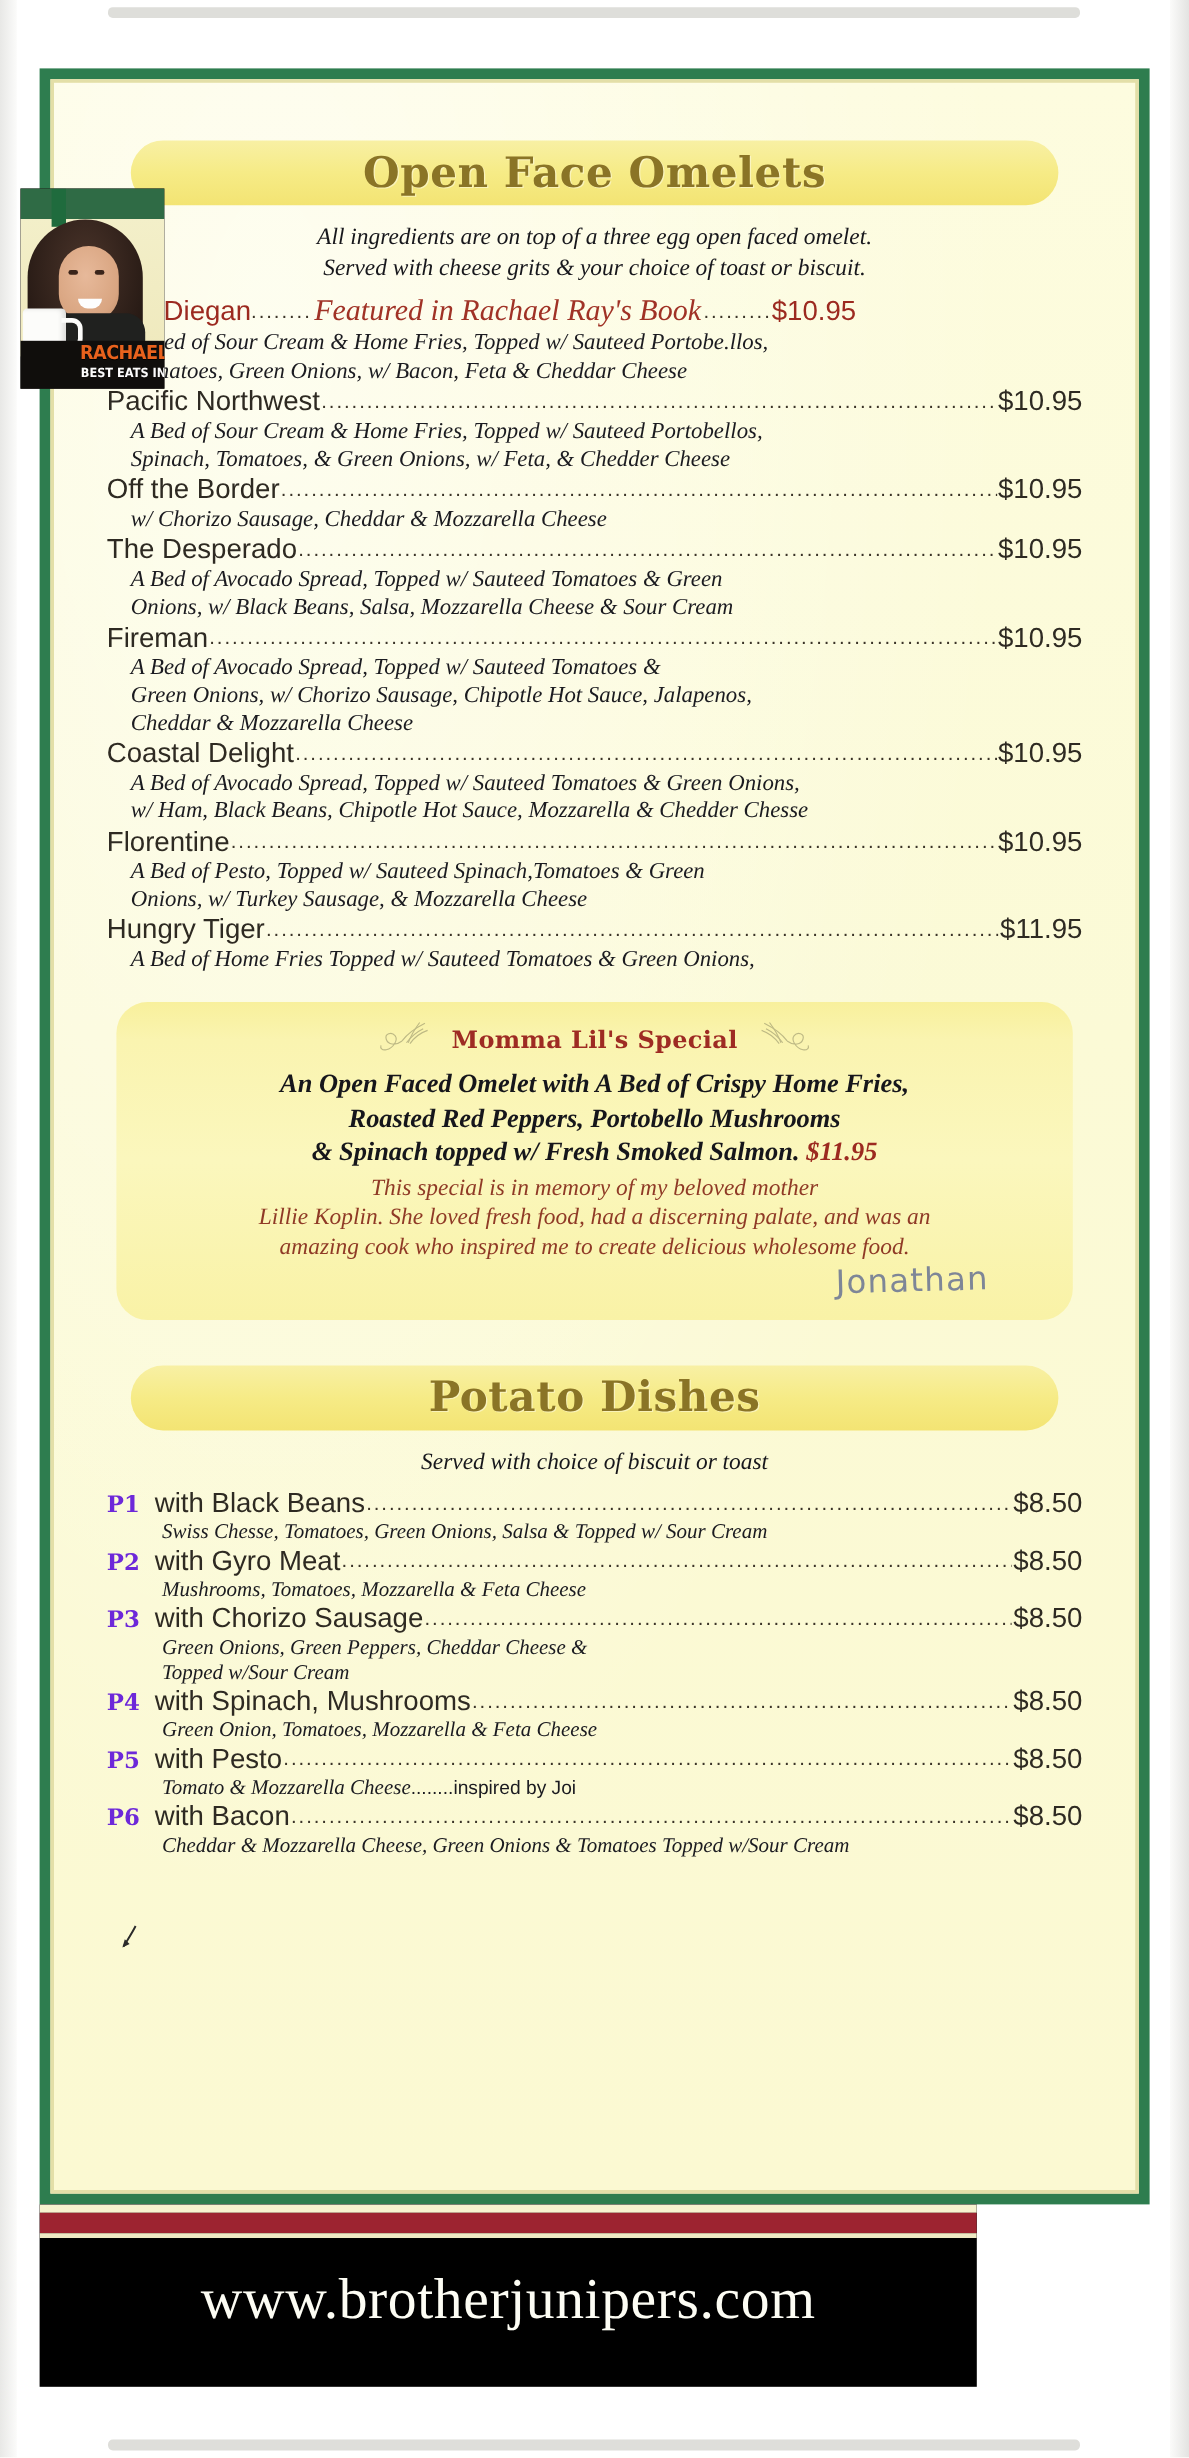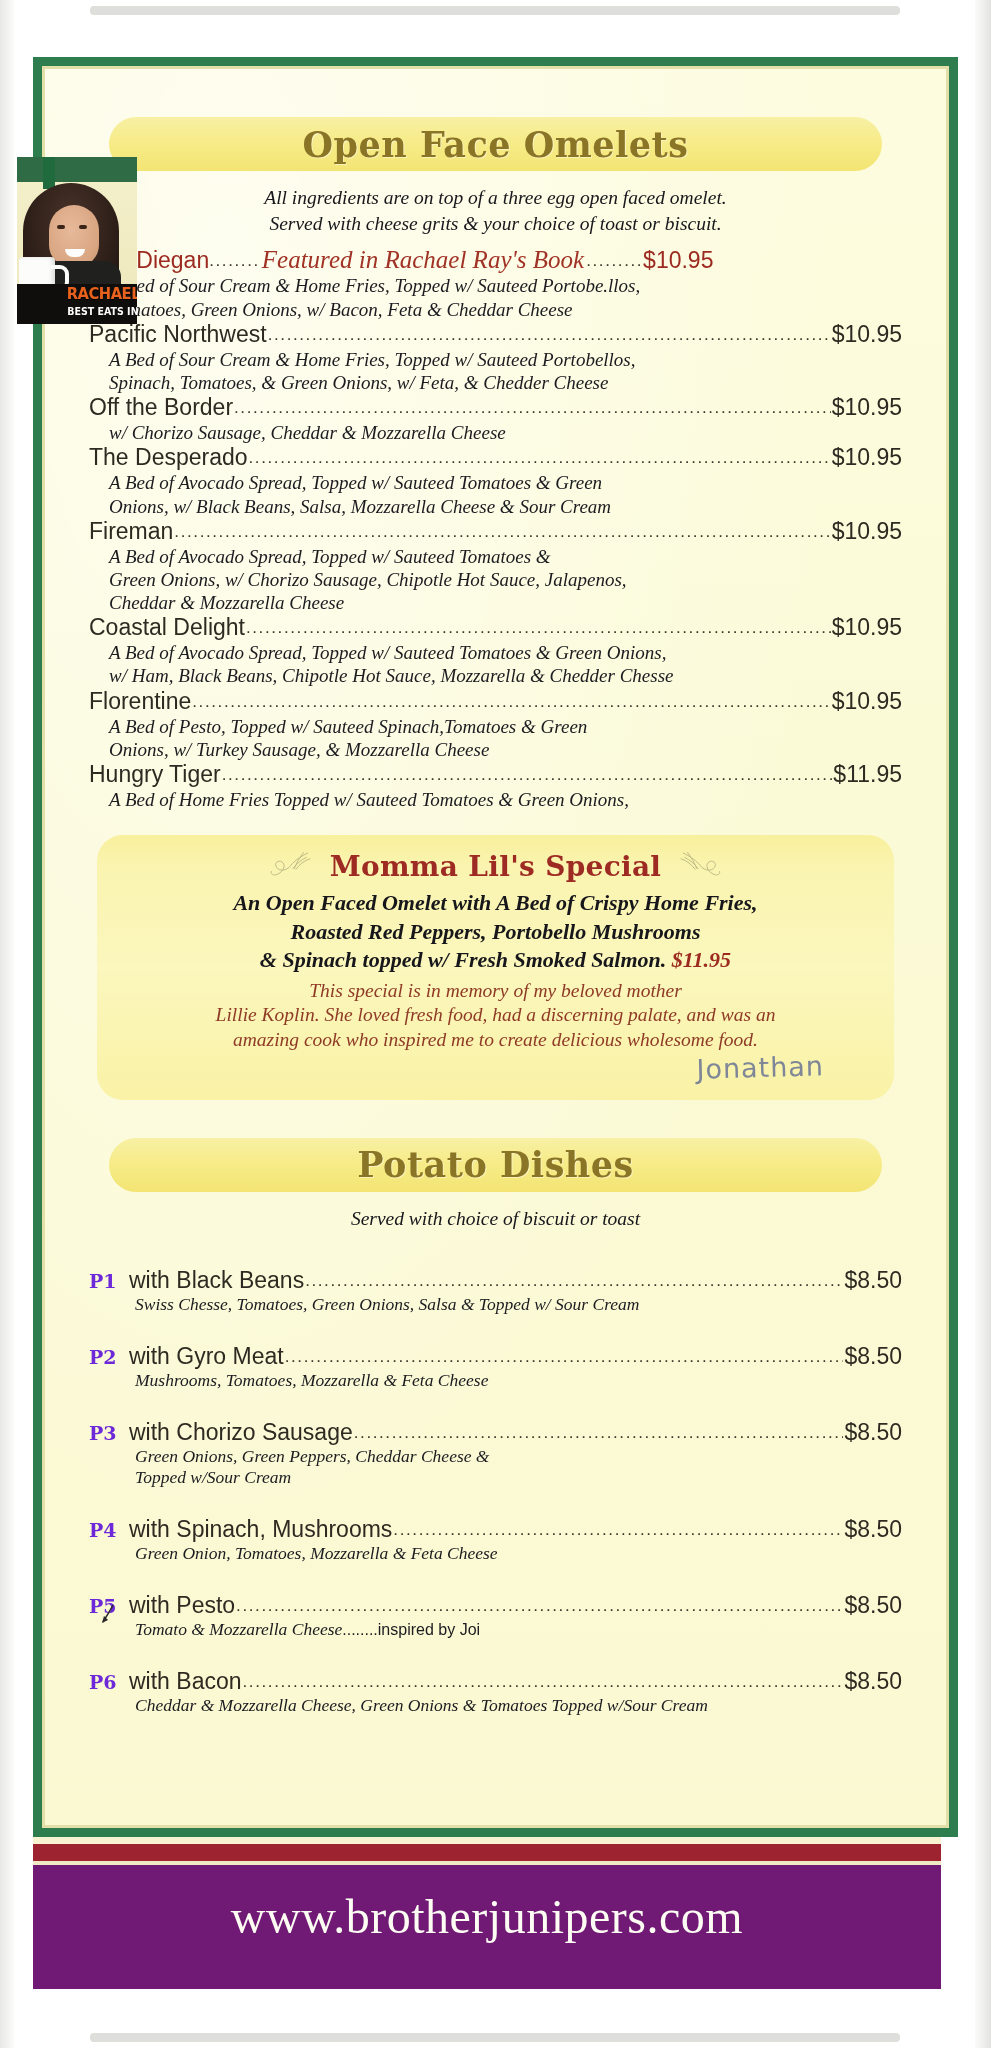--- a/index.html
+++ b/index.html
@@ -64,22 +64,22 @@
     left: 0; top: 0; right: 0; bottom: 0;
     background:
       radial-gradient(ellipse at 20% 12%, rgba(255,255,255,0.55), rgba(255,255,255,0) 60%),
       linear-gradient(to bottom, #fdfcdf 0%, #fbfad6 45%, #fbf9d2 100%);
   }
 
   
   #footer-band {
     position: absolute;
     left: 33px; bottom: 59px;
-    width: 908px; height: 152px;
-    background: #701a75;
+    width: 781px; height: 152px;
+    background: #000000;
     overflow: hidden;
   }
   .footer-stripe-cream {
     position: absolute; left: 0; top: 0; width: 100%; height: 7px;
     background: #f7f2cf;
   }
   .footer-stripe-red {
     position: absolute; left: 0; top: 7px; width: 100%; height: 17px;
     background: #9d2330;
   }
@@ -215,21 +215,21 @@
   }
   .flourish {
     width: 44px; height: 34px;
     flex: 0 0 auto;
     opacity: 0.55;
   }
   .flourish.flip { transform: scaleX(-1); }
   .special-title {
     font-family: "DejaVu Serif", serif;
     font-weight: bold;
-    font-size: 28px;
+    font-size: 20px;
     color: #9e2b23;
     letter-spacing: 0.3px;
   }
   .special-body {
     text-align: center;
     font-family: "Liberation Serif", serif;
     font-style: italic;
     font-weight: bold;
     font-size: 22px;
     color: #16161b;
@@ -276,21 +276,20 @@
     font-weight: bold;
     font-size: 19px;
     color: #6d28d9;
     width: 40px;
   }
   .pname {
     flex: 0 0 auto;
     font-family: "Liberation Sans", sans-serif;
     font-size: 23px;
     color: #2e2a22;
-    margin-top: 28px;
   }
   .pdesc {
     font-family: "Liberation Serif", serif;
     font-style: italic;
     font-size: 17.5px;
     color: #1b1b20;
     line-height: 1.2;
     padding-left: 46px;
   }
   .pdesc-note {

